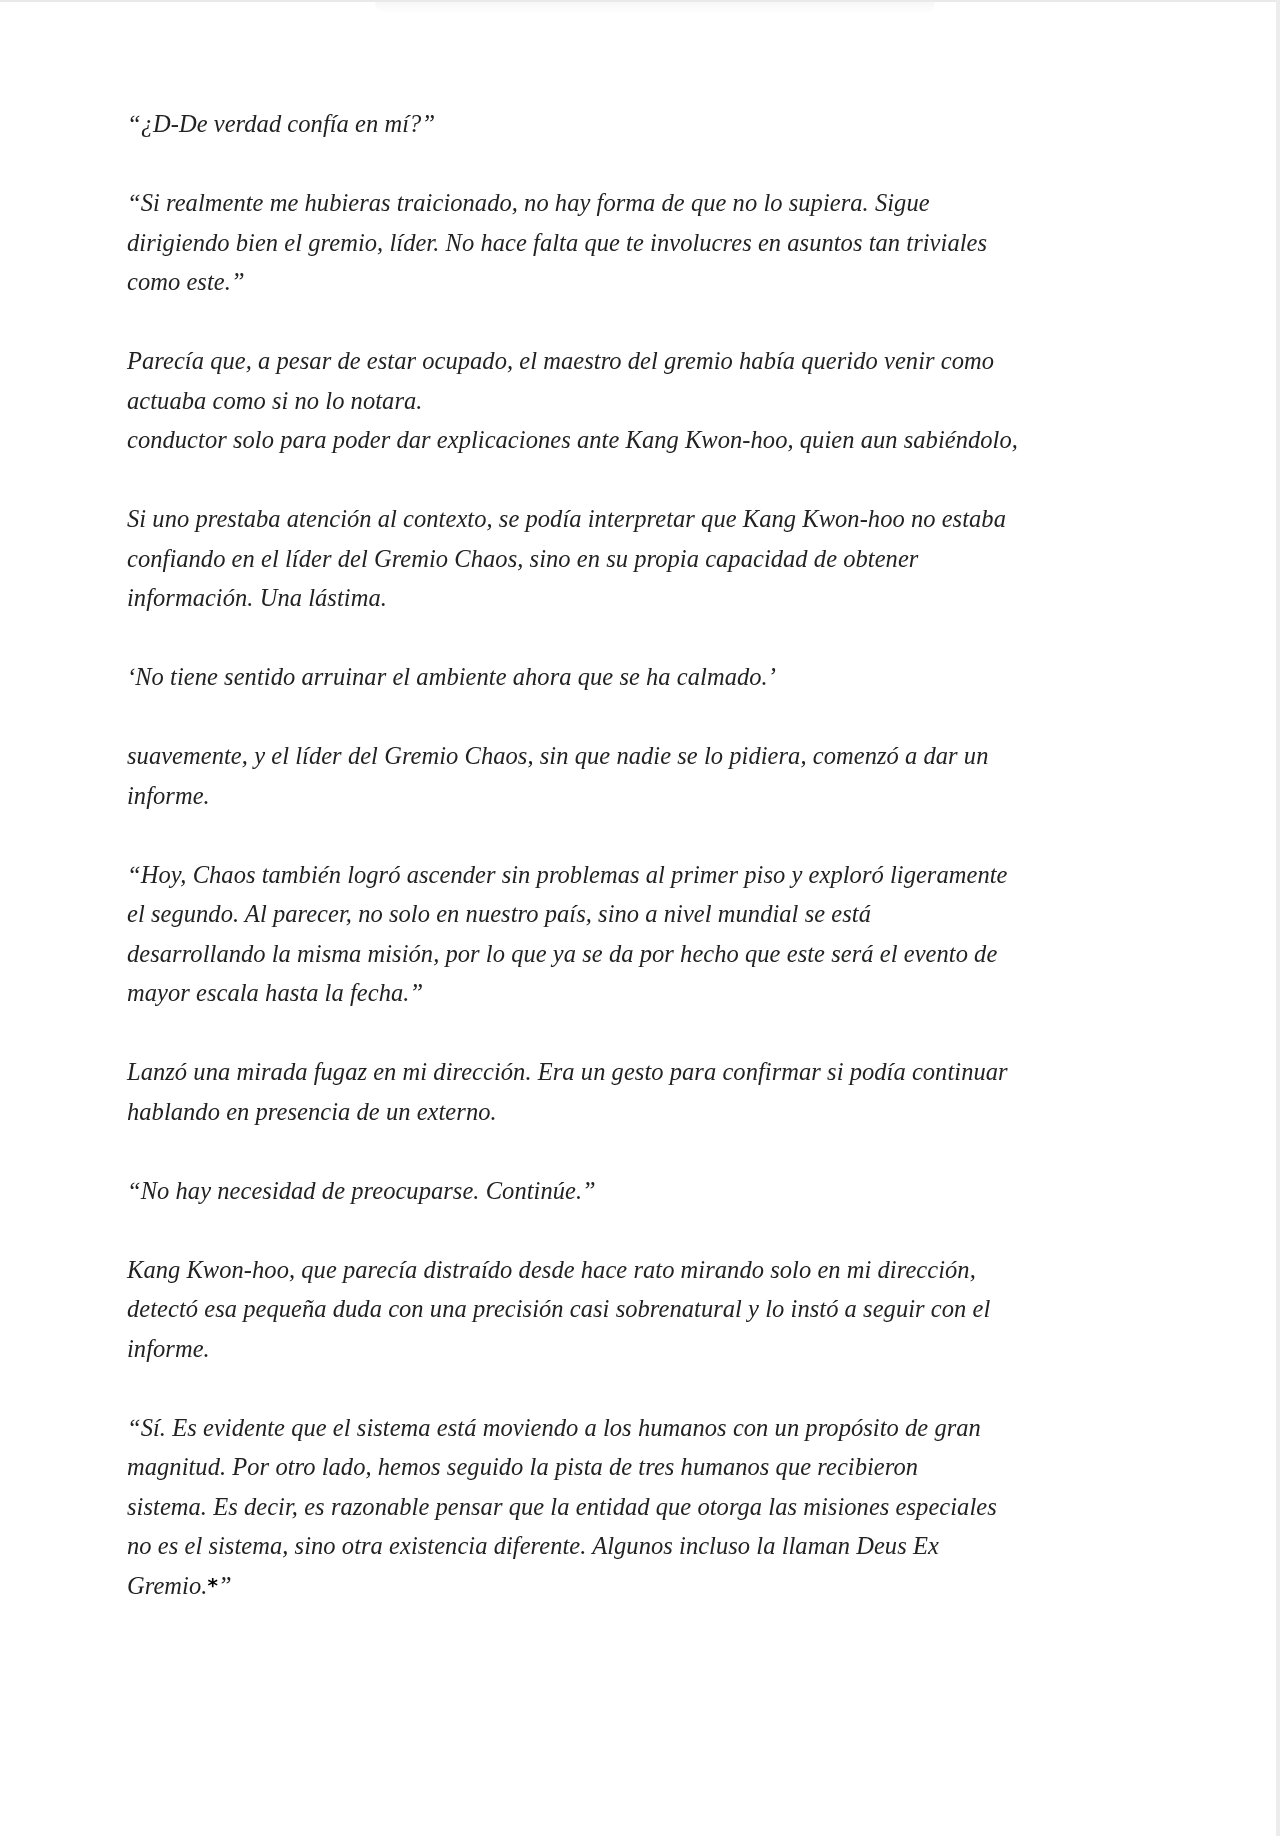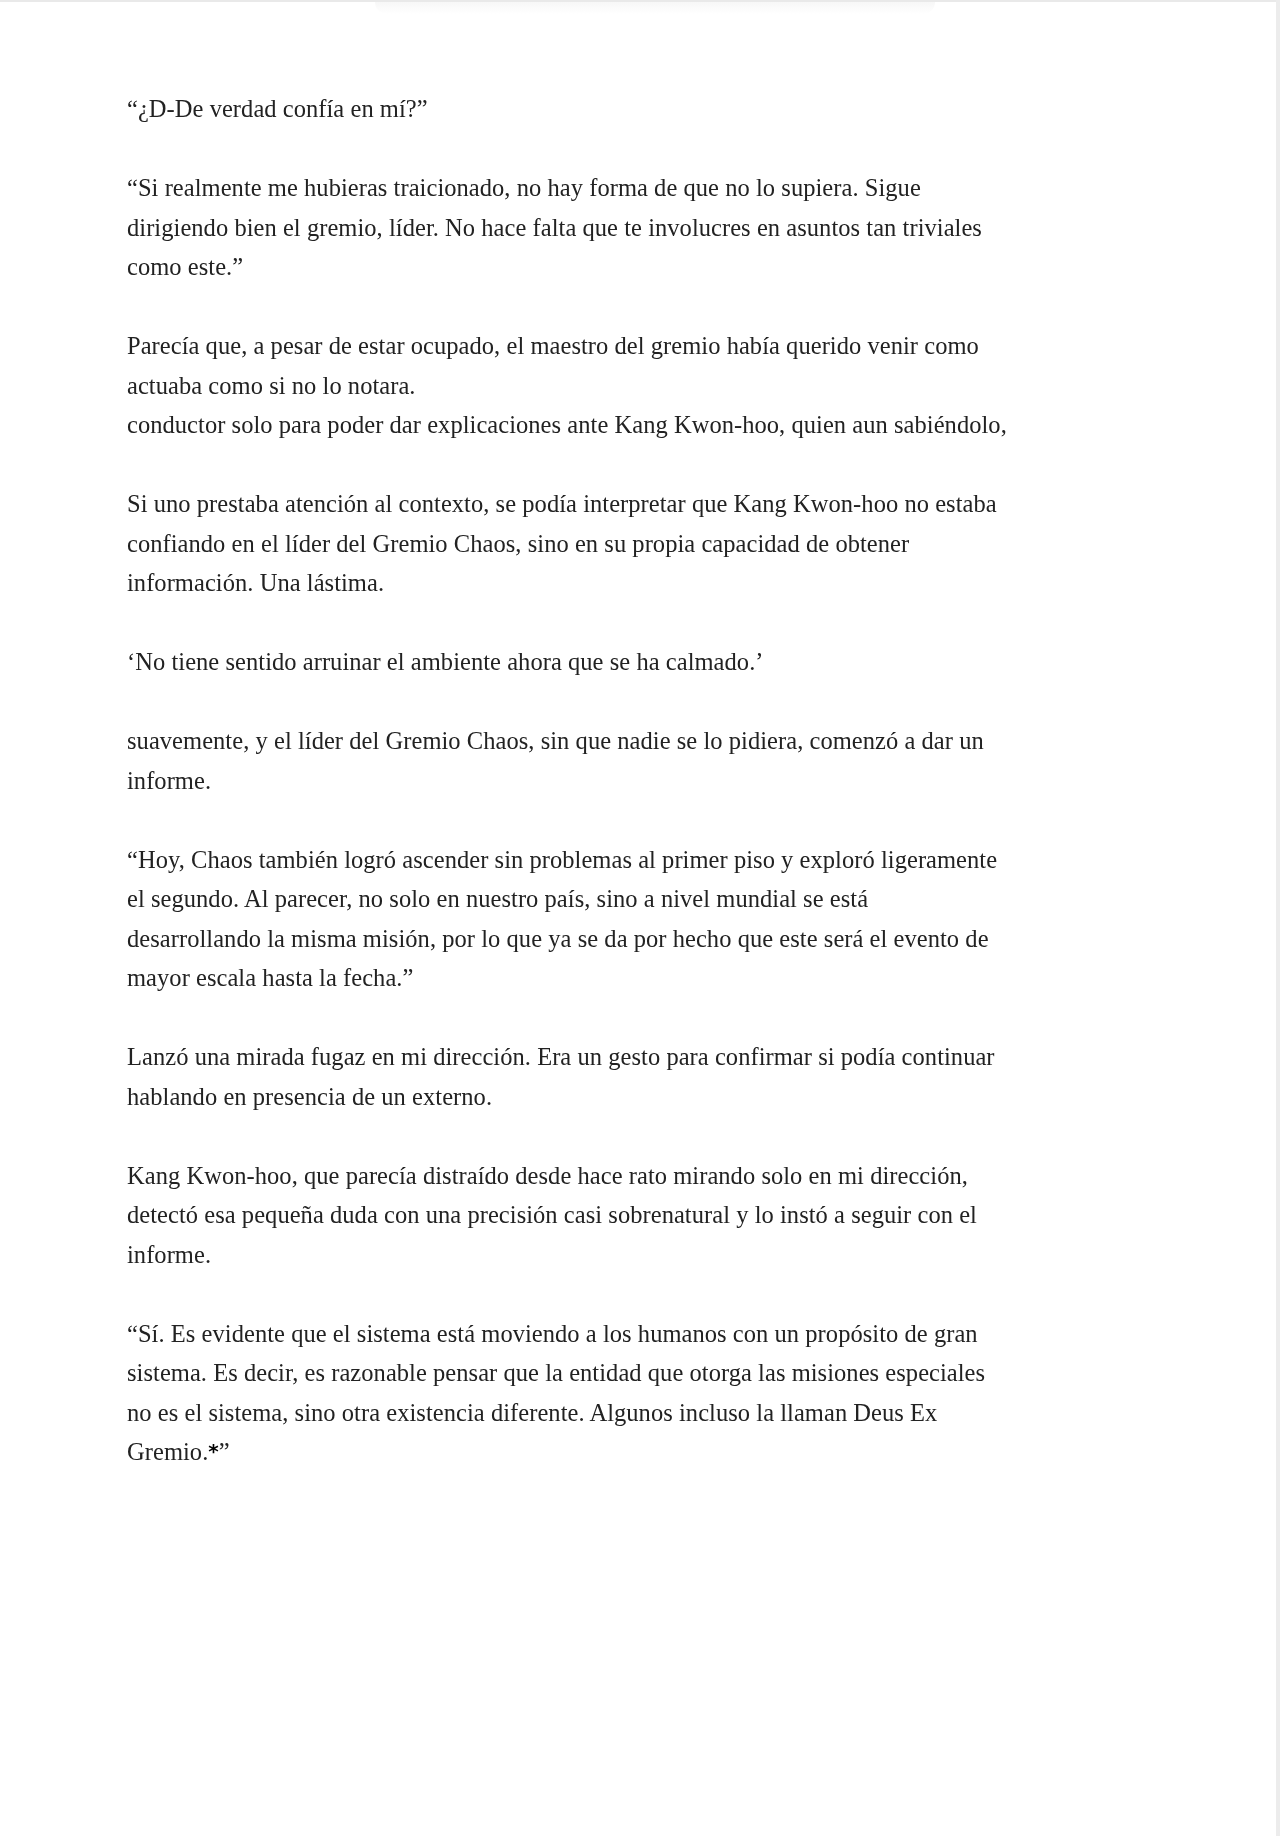--- a/index.html
+++ b/index.html
@@ -32,26 +32,27 @@
     .scrollbar-track {
       position: absolute;
       right: 0; top: 0;
       width: 4px;
       height: 1836px;
       background: #ececec;
     }
     .page {
       position: absolute;
       left: 127px;
-      top: 89px;
+      top: 104px;
       width: 1040px;
       color: #222222;
       font-size: 24.5px;
       line-height: 39.5px;
       letter-spacing: 0.05px;
+      font-style: italic;
     }
     .para {
       margin: 0 0 39.5px 0;
       padding: 0;
     }
     .line {
       display: block;
       white-space: nowrap;
     }
     .footnote-mark {
@@ -111,27 +112,31 @@
     <span class="line">el segundo. Al parecer, no solo en nuestro país, sino a nivel mundial se está</span>
     <span class="line">desarrollando la misma misión, por lo que ya se da por hecho que este será el evento de</span>
     <span class="line">mayor escala hasta la fecha.”</span>
   </p>
 
   <p class="para">
     <span class="line">Lanzó una mirada fugaz en mi dirección. Era un gesto para confirmar si podía continuar</span>
     <span class="line">hablando en presencia de un externo.</span>
   </p>
 
+  <p class="para">
+    <span class="line">“No hay necesidad de preocuparse. Continúe.”</span>
+  </p>
 
   <p class="para">
     <span class="line">Kang Kwon-hoo, que parecía distraído desde hace rato mirando solo en mi dirección,</span>
     <span class="line">detectó esa pequeña duda con una precisión casi sobrenatural y lo instó a seguir con el</span>
     <span class="line">informe.</span>
   </p>
 
   <p class="para">
     <span class="line">“Sí. Es evidente que el sistema está moviendo a los humanos con un propósito de gran</span>
+    <span class="line">magnitud. Por otro lado, hemos seguido la pista de tres humanos que recibieron</span>
     <span class="line">sistema. Es decir, es razonable pensar que la entidad que otorga las misiones especiales</span>
     <span class="line">no es el sistema, sino otra existencia diferente. Algunos incluso la llaman Deus Ex</span>
     <span class="line"><span>Gremio.</span><a class="footnote-mark">*</a><span>”</span></span>
   </p>
 
 </article>
 
 </body></html>

